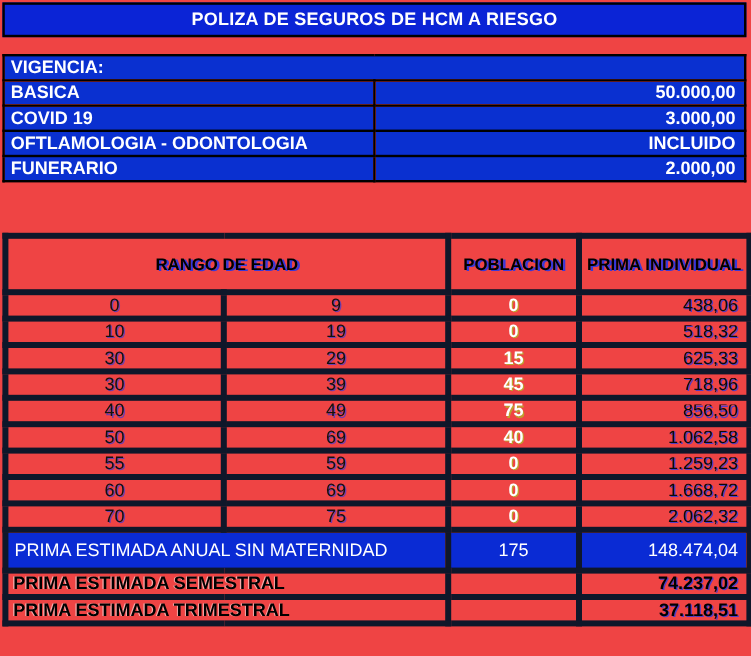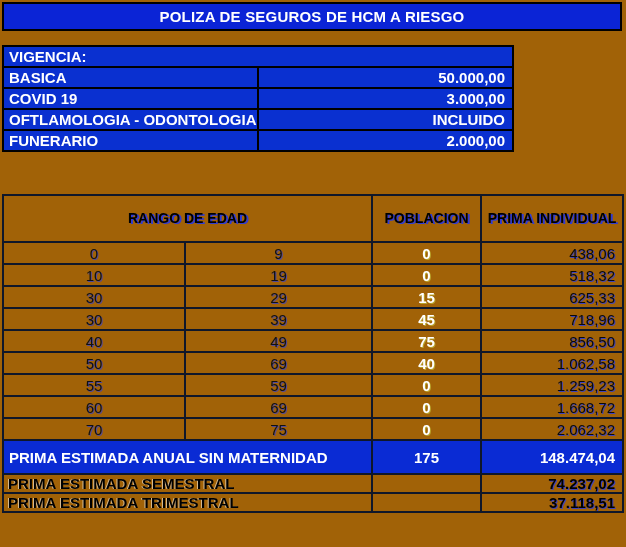--- a/index.html
+++ b/index.html
@@ -1,50 +1,50 @@
 <!DOCTYPE html>
 <html><head>
 <meta charset="utf-8">
 <style>
   * { margin:0; padding:0; box-sizing:border-box; }
   html,body { background:#7e7e7e; }
   body { font-family:"Liberation Sans", sans-serif; }
   .page {
     position:relative; width:626px; height:547px;
-    background:#a16207; overflow:hidden;
+    background:#ef4444; overflow:hidden;
   }
 
   
   .title-bar {
     position:absolute; left:2px; top:2px; width:620px; height:29px;
     background:#0b24d6; border:2px solid #000;
     display:flex; align-items:center; justify-content:center;
     color:#fff; font-weight:700; font-size:15px; letter-spacing:0.2px;
   }
 
   
   .vigencia {
-    position:absolute; left:2px; top:45px; width:512px;
+    position:absolute; left:2px; top:45px; width:620px;
     border-collapse:collapse; table-layout:fixed;
   }
   .vigencia td {
     background:#0a30d0; border:2px solid #000;
     color:#fff; font-weight:700; font-size:15px;
     height:21px; padding:1px 5px; white-space:nowrap; overflow:hidden;
   }
   .vigencia .v-label { width:477px; text-align:left; }
   .vigencia .v-value { width:143px; text-align:right; padding-right:7px; }
 
   
   .main-table {
     position:absolute; left:2px; top:194px; width:620px;
     border-collapse:collapse; table-layout:fixed;
   }
   .main-table th, .main-table td {
-    border:2px solid #0f172a; padding:0 4px; overflow:hidden; white-space:nowrap;
+    border:5px solid #0f172a; padding:0 4px; overflow:hidden; white-space:nowrap;
   }
   .main-table col.c1 { width:182px; }
   .main-table col.c2 { width:187px; }
   .main-table col.c3 { width:109px; }
   .main-table col.c4 { width:142px; }
 
   .main-table th {
     height:47px; font-size:14px; font-weight:700; color:#000;
     text-align:center; vertical-align:middle; line-height:19px;
     text-shadow:2px 1px 0 rgba(35,55,235,0.9);
@@ -59,21 +59,21 @@
     text-align:center; font-size:15px; font-weight:700; color:#fff;
     text-shadow:1px 1px 0 rgba(185,165,45,0.95);
   }
   .main-table td.prima {
     text-align:right; padding-right:7px; font-size:15px; color:#0a0a0a;
     text-shadow:1px 1px 0 rgba(40,60,230,0.8);
     border-radius:11px;
   }
 
   .main-table tr.total-blue td {
-    background:#0a2bd4; color:#fff; font-weight:700; font-size:15px; height:34px;
+    background:#0a2bd4; color:#fff; font-weight:400; font-size:15px; height:34px;
     text-shadow:none;
   }
   .main-table tr.total-blue td.t-label { text-align:left; padding-left:5px; }
   .main-table tr.total-blue td.t-pob   { text-align:center; }
   .main-table tr.total-blue td.t-value { text-align:right; padding-right:7px; }
 
   .main-table tr.total-gray td {
     height:17px; font-size:15px; font-weight:700; color:#000;
   }
   .main-table tr.total-gray td.t-label {

